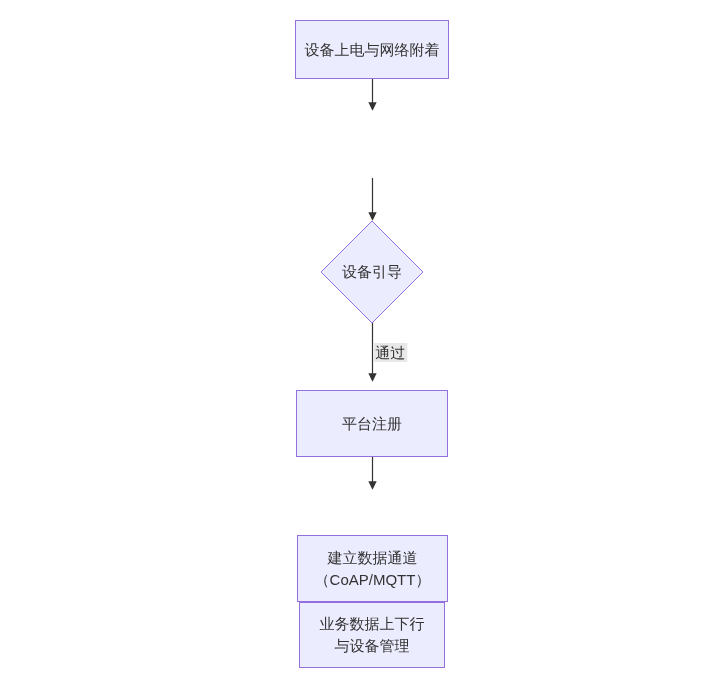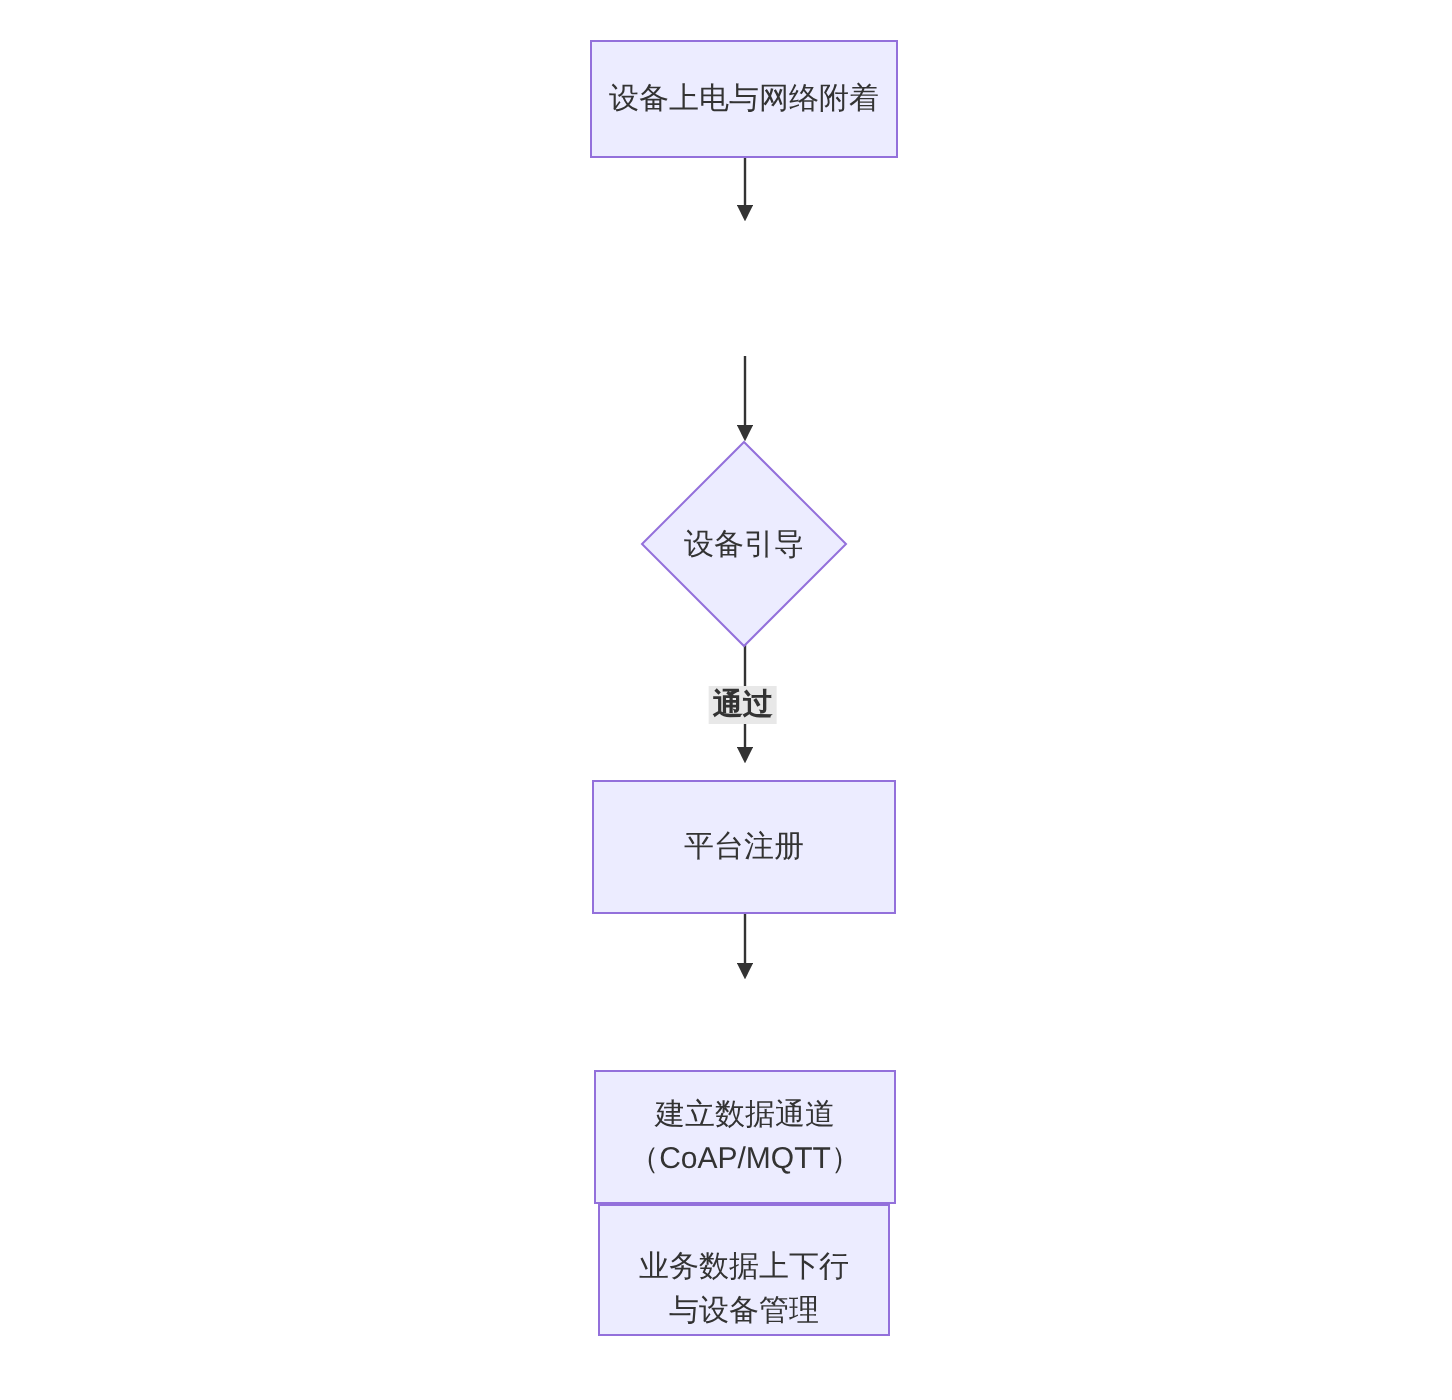--- a/index.html
+++ b/index.html
@@ -62,29 +62,28 @@
     width: 100px; height: 100px;
     display: flex;
     align-items: center;
     justify-content: center;
     color: var(--text);
     font-size: 15px;
     text-align: center;
   }
   .edge-label {
     position: absolute;
-    left: 372px; top: 343px;
+    left: 391px; top: 343px;
     transform: translateX(-52%);
     background: var(--edge-label-bg);
     color: var(--text);
     font-size: 15px;
     line-height: 19px;
     padding: 0 2px;
     white-space: nowrap;
-    font-weight: bold;
   }
 </style>
 </head>
 <body>
 
 <div class="canvas">
 
   <svg class="edges" xmlns="http://www.w3.org/2000/svg">
     <defs>
       <marker id="arrow" viewBox="0 0 10 10" refX="8" refY="5" markerWidth="7" markerHeight="7" orient="auto-start-reverse">
@@ -114,18 +113,18 @@
 
   <div class="node" style="left:296px; top:390px; width:152px; height:67px;">
     <span>平台注册</span>
   </div>
 
   <div class="node" style="left:297px; top:491px; width:151px; height:67px;margin-top:44px;">
     <span>建立数据通道</span>
     <span>（CoAP/MQTT）</span>
   </div>
 
-  <div class="node" style="left:299px; top:602px; width:146px; height:66px;justify-content:flex-end;">
+  <div class="node" style="left:299px; top:602px; width:146px; height:66px;">
     <span>业务数据上下行</span>
     <span>与设备管理</span>
   </div>
 
 </div>
 
 </body></html>

